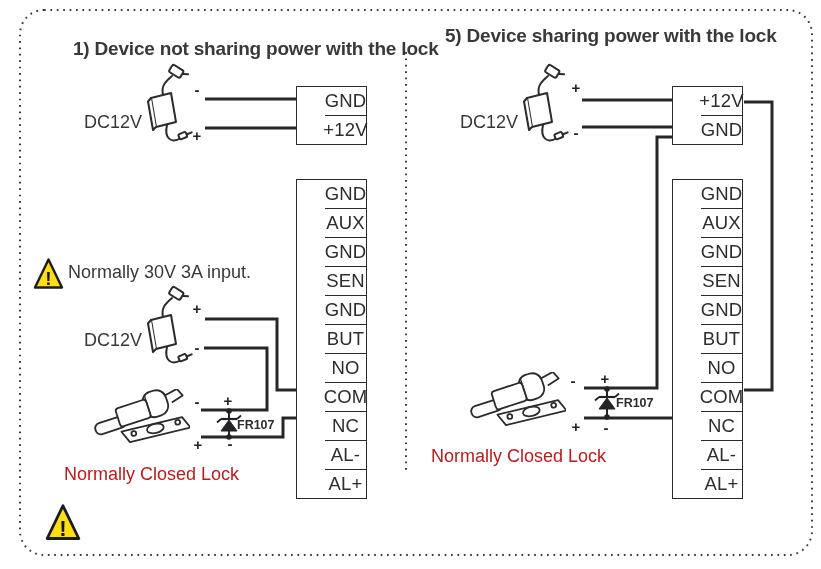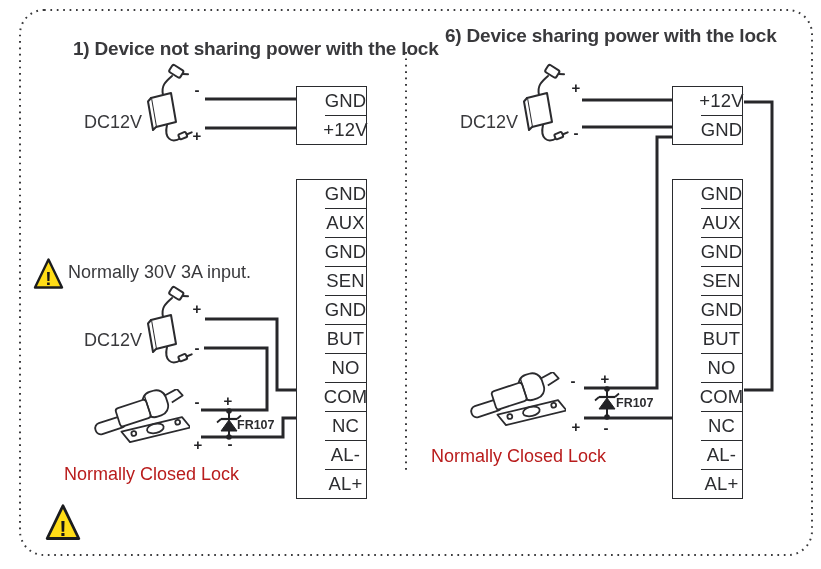--- a/index.html
+++ b/index.html
@@ -159,21 +159,21 @@
 
   <div class="sign" style="left:190px;top:394px;">-</div>
   <div class="sign" style="left:221px;top:393px;">+</div>
   <div class="sign" style="left:191px;top:437px;">+</div>
   <div class="sign" style="left:223px;top:436px;">-</div>
   <div class="abs fr107" style="left:237px;top:418px;">FR107</div>
 
   <div class="abs caption" style="left:64px;top:464px;">Normally Closed Lock</div>
 
 
-  <div class="abs title" style="left:445px;top:25px;">6) Device sharing power with the lock</div>
+  <div class="abs title" style="left:445px;top:25px;">5) Device sharing power with the lock</div>
 
   <div class="abs lbl" style="left:460px;top:112px;">DC12V</div>
   <div class="sign" style="left:569px;top:80px;">+</div>
   <div class="sign" style="left:569px;top:125px;">-</div>
 
   <div class="tblock" style="left:672px;top:86px;width:71px;">
     <div class="trow">+12V</div>
     <div class="trow">GND</div>
   </div>
 

